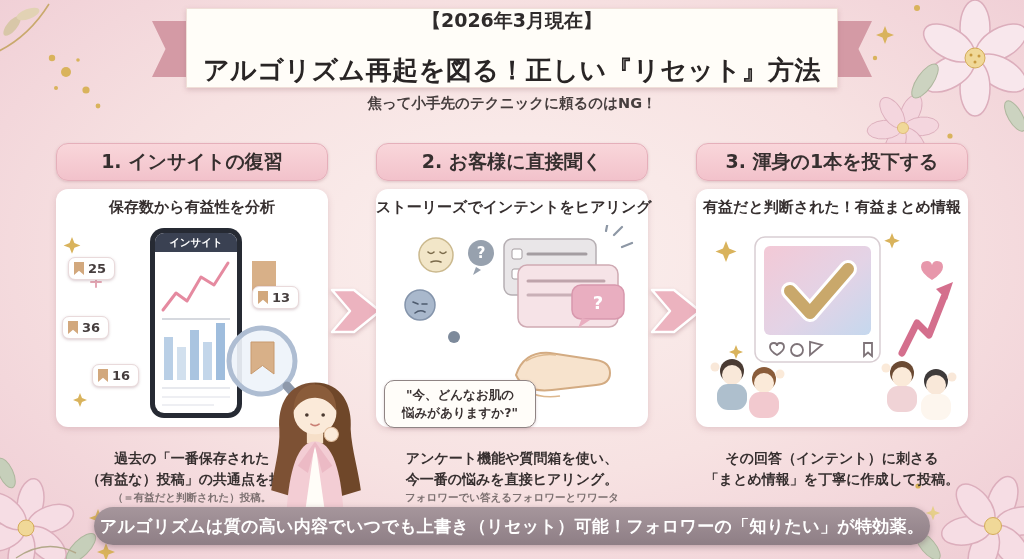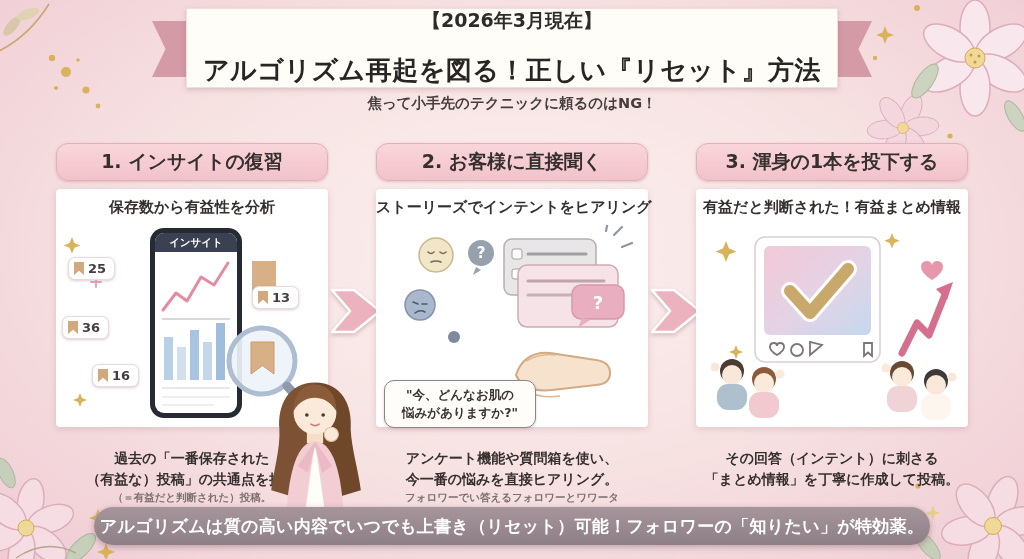--- a/index.html
+++ b/index.html
@@ -30,21 +30,21 @@
   .intro{position:absolute;top:94px;left:0;width:100%;text-align:center;z-index:4;}
   .intro-line1{font-size:14.5px;font-weight:bold;color:#463e3e;}
   .intro-line2{font-size:13px;font-weight:bold;color:#463e3e;margin-top:4px;white-space:nowrap;}
 
   
   .step{position:absolute;top:143px;width:272px;z-index:4;}
   .step1{left:56px;} .step2{left:376px;} .step3{left:696px;}
   .step-header{height:36px;border-radius:12px;background:linear-gradient(180deg,#f9d6da,#f2c2cb);
     border:1px solid #e5afba;display:flex;align-items:center;justify-content:center;
     font-size:19px;font-weight:bold;color:#362f2f;box-shadow:0 1px 3px rgba(170,120,130,.35);}
-  .step-card{margin-top:8px;height:238px;background:#ffffff;border-radius:4px;
+  .step-card{margin-top:8px;height:238px;background:#ffffff;border-radius:12px;
     box-shadow:0 2px 6px rgba(170,120,130,.28);position:relative;}
   .step-sub{padding-top:9px;text-align:center;font-size:15px;font-weight:bold;color:#362f2f;white-space:nowrap;}
   .illo{position:absolute;left:0;top:36px;width:272px;height:200px;}
   .illo svg{position:absolute;left:0;top:0;}
   .step-caption{margin-top:21px;text-align:center;font-size:14px;font-weight:bold;color:#362f2f;line-height:1.5;}
   .step-caption .small{font-size:10.5px;color:#7c7070;}
 
   
   .badge{position:absolute;z-index:2;display:flex;align-items:center;gap:4px;background:#fff;
     border:1px solid #e9dadb;border-radius:7px;padding:3px 8px 3px 5px;font-size:13px;font-weight:bold;

